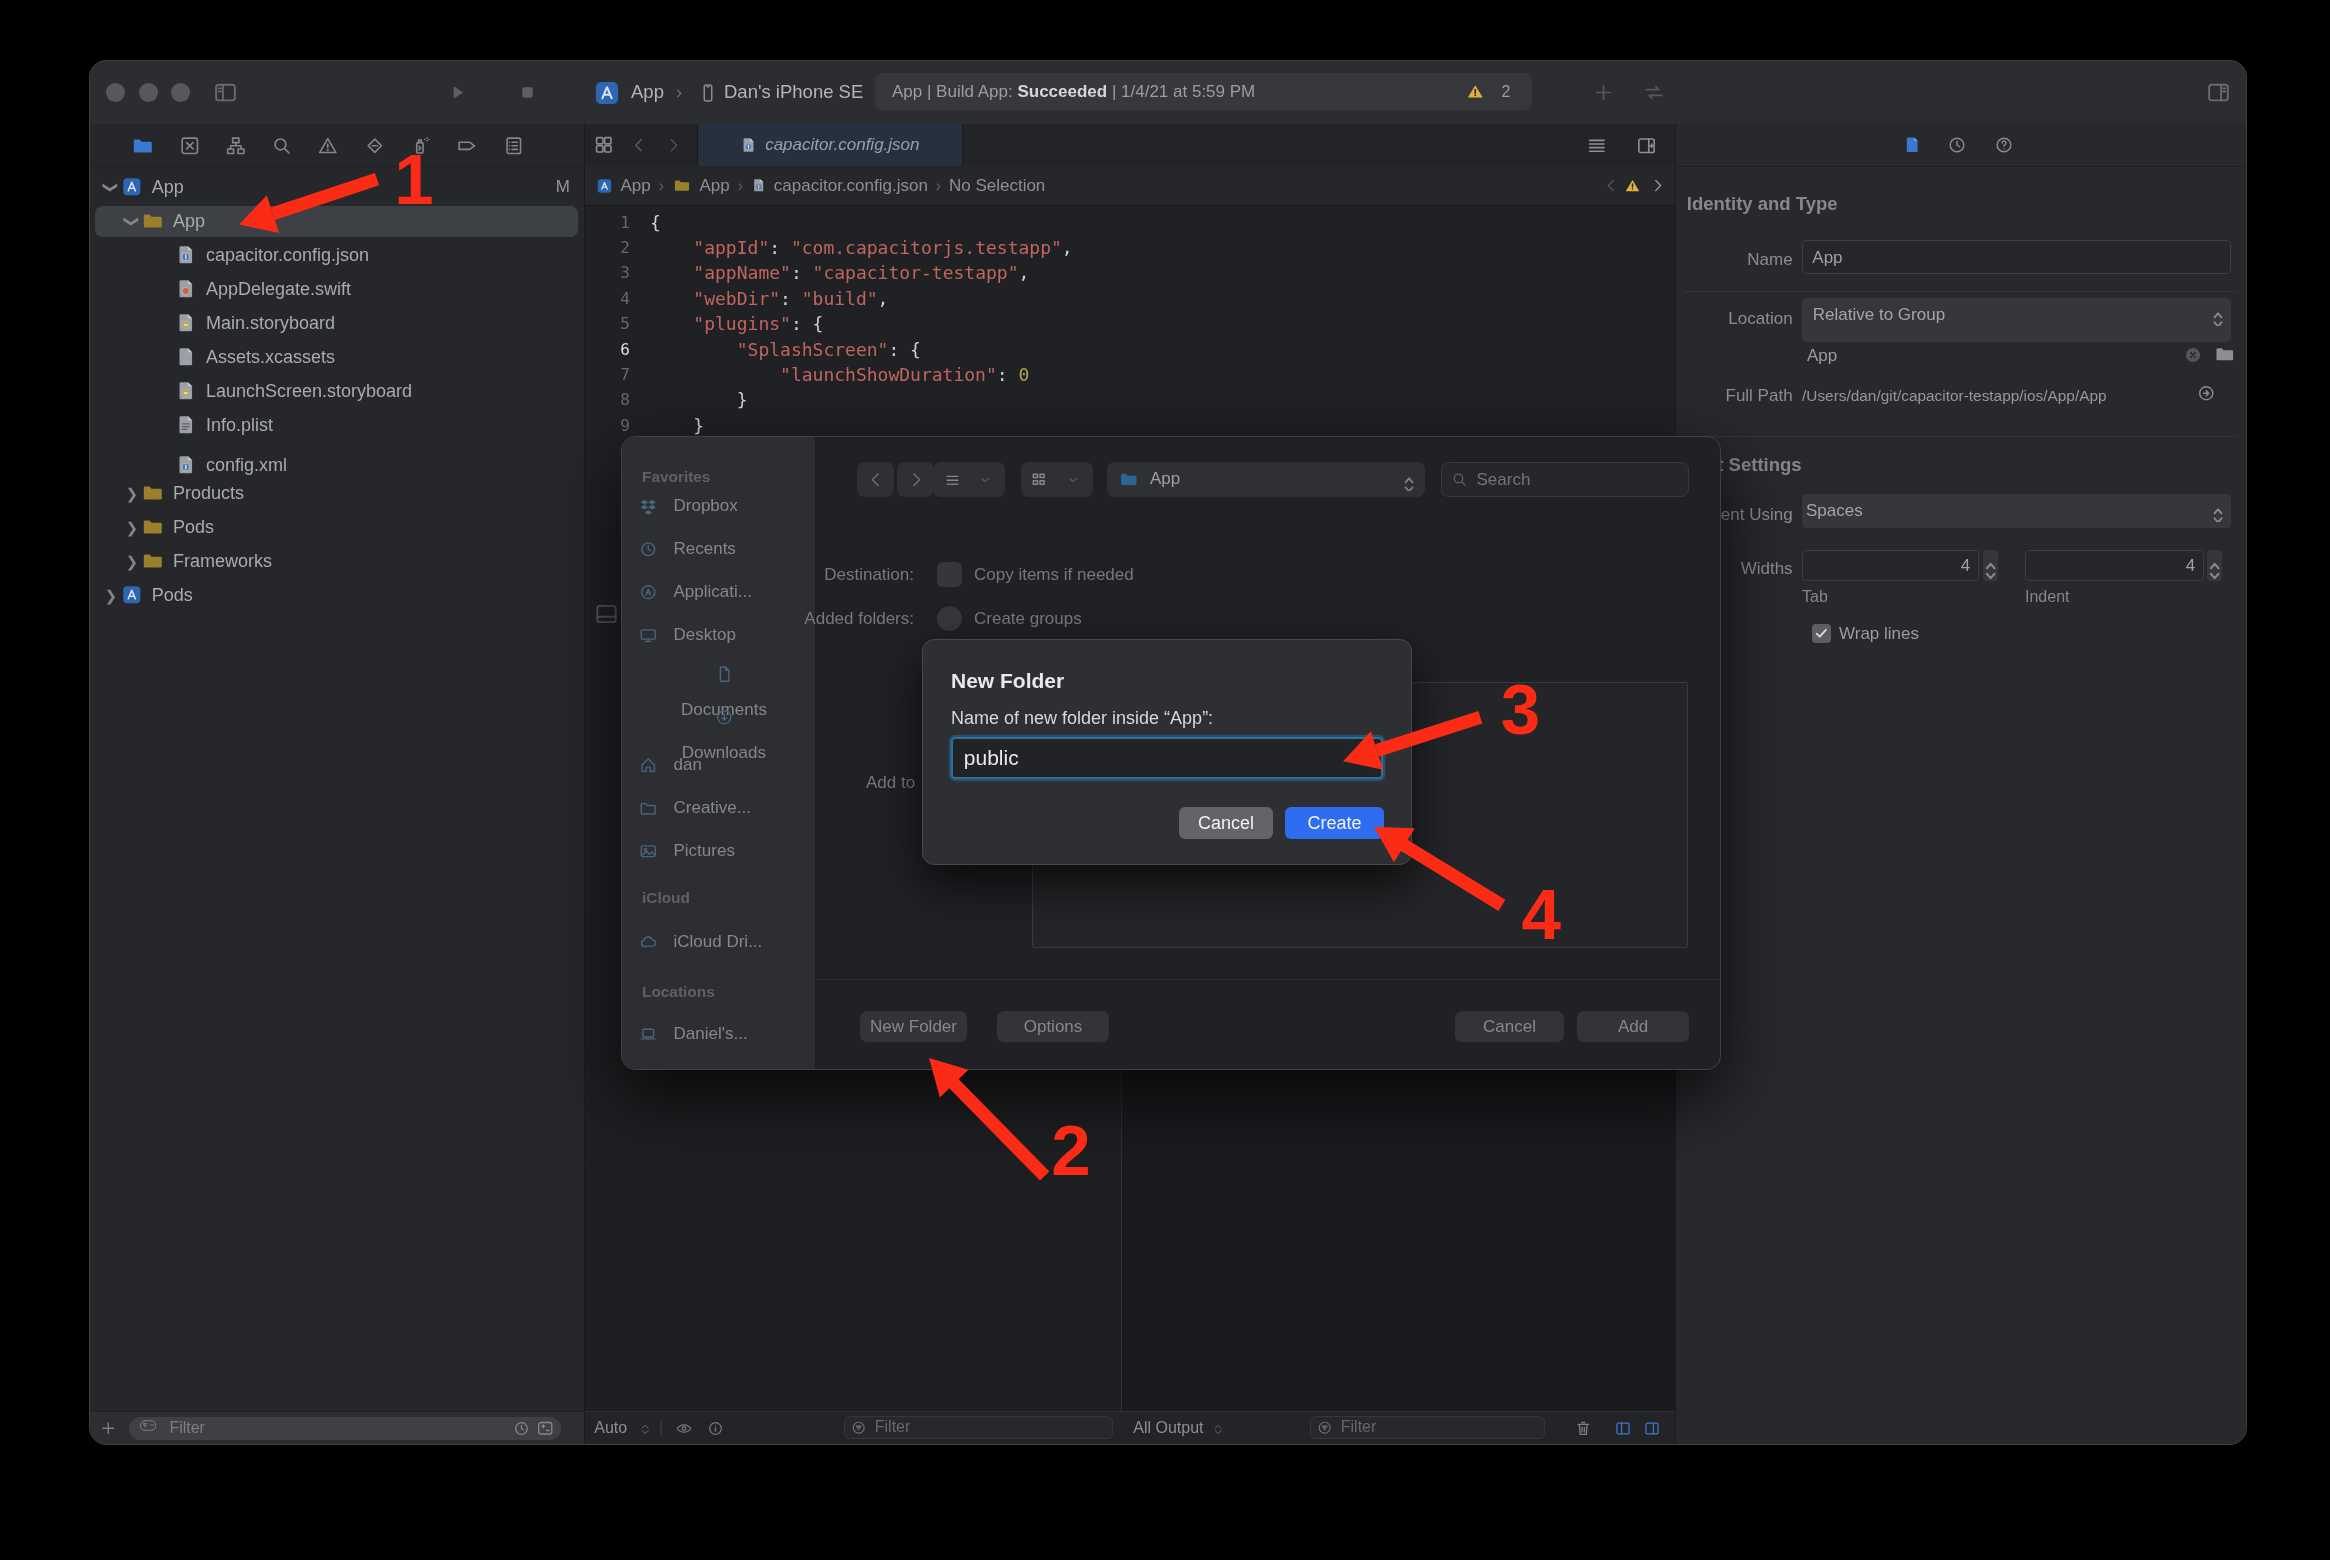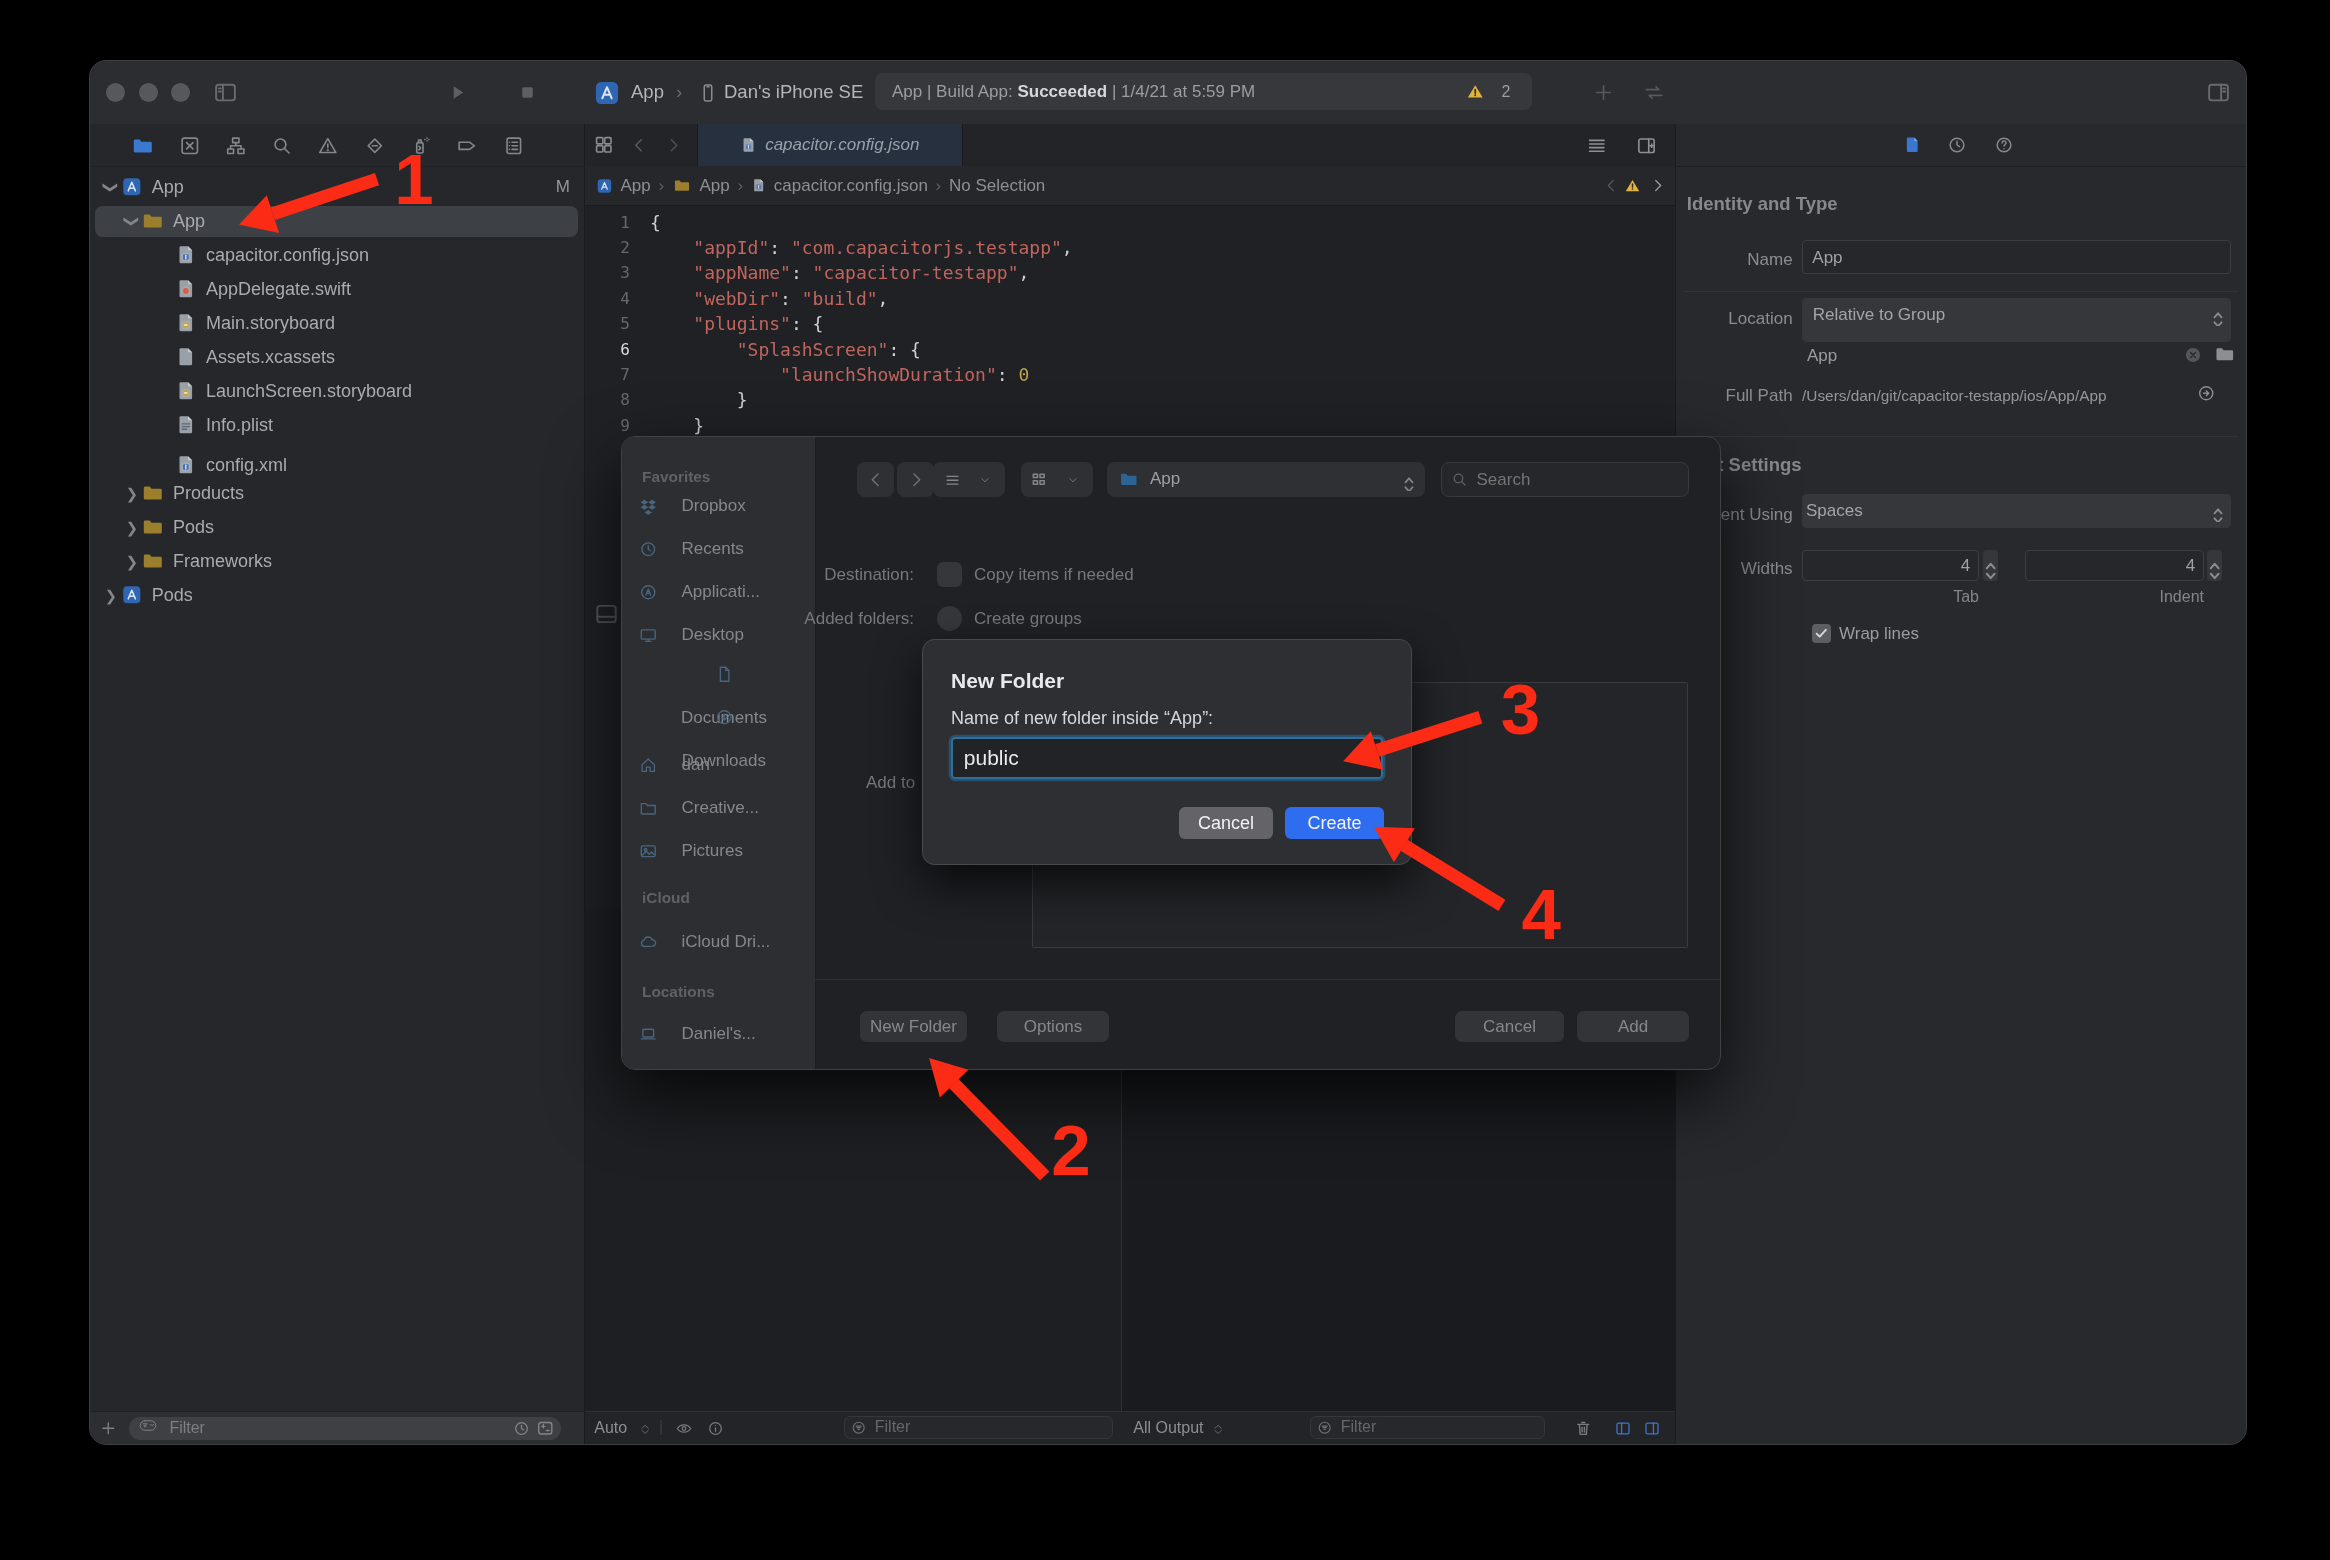--- a/index.html
+++ b/index.html
@@ -54,27 +54,27 @@
   .dfield input::placeholder{color:#66676b;}
   
   #inspector{left:1585px;top:63px;width:571px;height:1320px;background:#28292d;border-left:0.8px solid #1b1c1f;box-sizing:border-box;}
   #itabs{left:0;top:0;right:0;height:42px;border-bottom:0.8px solid #1e1f22;}
   .ihead{color:#87888c;font-size:18.5px;font-weight:700;}
   .ilabel{color:#8c8d91;font-size:17px;text-align:right;width:112px;}
   .ivalue{color:#a0a1a5;font-size:17px;}
   .ifield{border:0.8px solid #3d3e42;background:#26272a;border-radius:3.9px;box-sizing:border-box;}
   .idrop{background:#36373b;border-radius:4.6px;box-sizing:border-box;color:#a4a5a9;font-size:17px;}
   .isep{height:0.8px;background:#333438;left:7.7px;right:7.7px;}
-  .icaption{color:#85868a;font-size:16px;text-align:right;}
+  .icaption{color:#85868a;font-size:16px;text-align:left;}
   
   #dialog{left:621px;top:436px;width:1100px;height:634px;background:#202125;border:0.8px solid #404144;border-radius:14px;
     overflow:hidden;box-shadow:0 27px 69px rgba(0,0,0,.75);box-sizing:border-box;}
   #dsidebar{left:0;top:0;width:193px;bottom:0;background:#2c2e32;border-right:0.8px solid #1c1d1f;}
   .dshead{color:#5f6166;font-size:15.4px;font-weight:700;left:20px;position:absolute;}
-  .dsitem{position:absolute;left:17px;right:6.2px;height:26px;display:flex;align-items:center;gap:24px;color:#85878b;font-size:17px;text-align:right;}
+  .dsitem{position:absolute;left:17px;right:6.2px;height:26px;display:flex;align-items:center;gap:16px;color:#85878b;font-size:17px;text-align:right;}
   .dsitem .ic{width:18.5px;height:18.5px;color:#49647e;flex:0 0 18.5px;}
   .dbtnTool{background:#2f3033;border-radius:7.7px;top:25.4px;height:35px;box-sizing:border-box;color:#9e9fa3;}
   .formlabel{color:#77787c;font-size:17px;}
   .dbtn{background:#333438;border-radius:7px;height:31px;color:#87888c;font-size:17px;text-align:center;line-height:31px;top:574px;}
   
   #modal{left:922px;top:639px;width:490px;height:226px;background:#2e2f32;border:0.8px solid #48494b;border-radius:12.3px;
     box-shadow:0 19px 46px rgba(0,0,0,.7);box-sizing:border-box;}
   #modal-input{left:28px;top:97px;width:432px;height:42px;background:#222326;border:2.3px solid #2e7099;
     box-shadow:0 0 0 2.3px rgba(38,96,140,.7);border-radius:4.6px;box-sizing:border-box;}
   #modal-input input{width:100%;height:100%;background:transparent;border:none;outline:none;color:#e9eaec;

